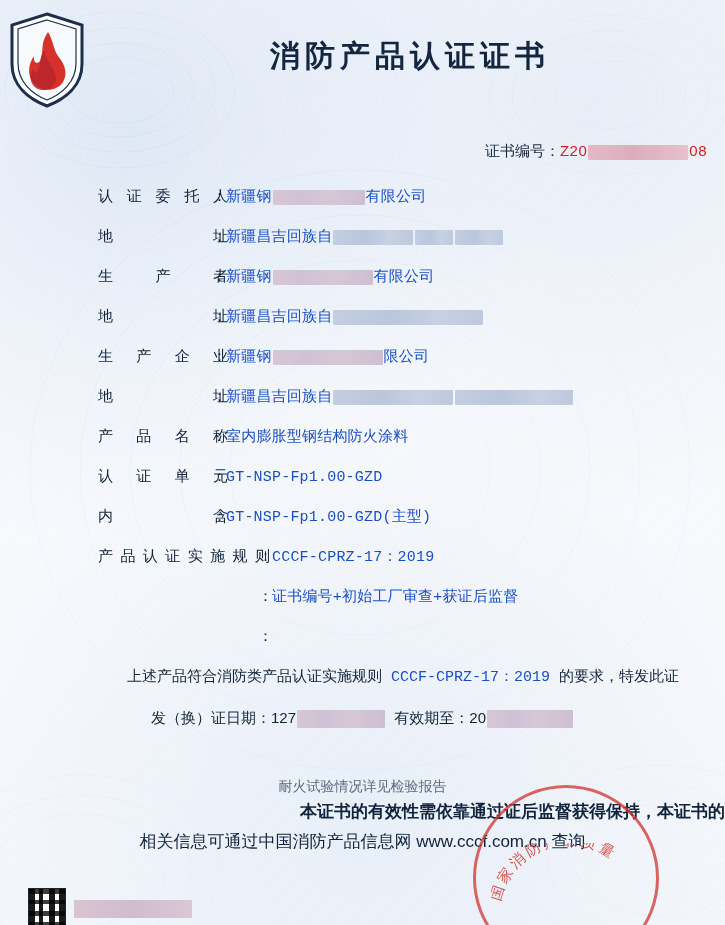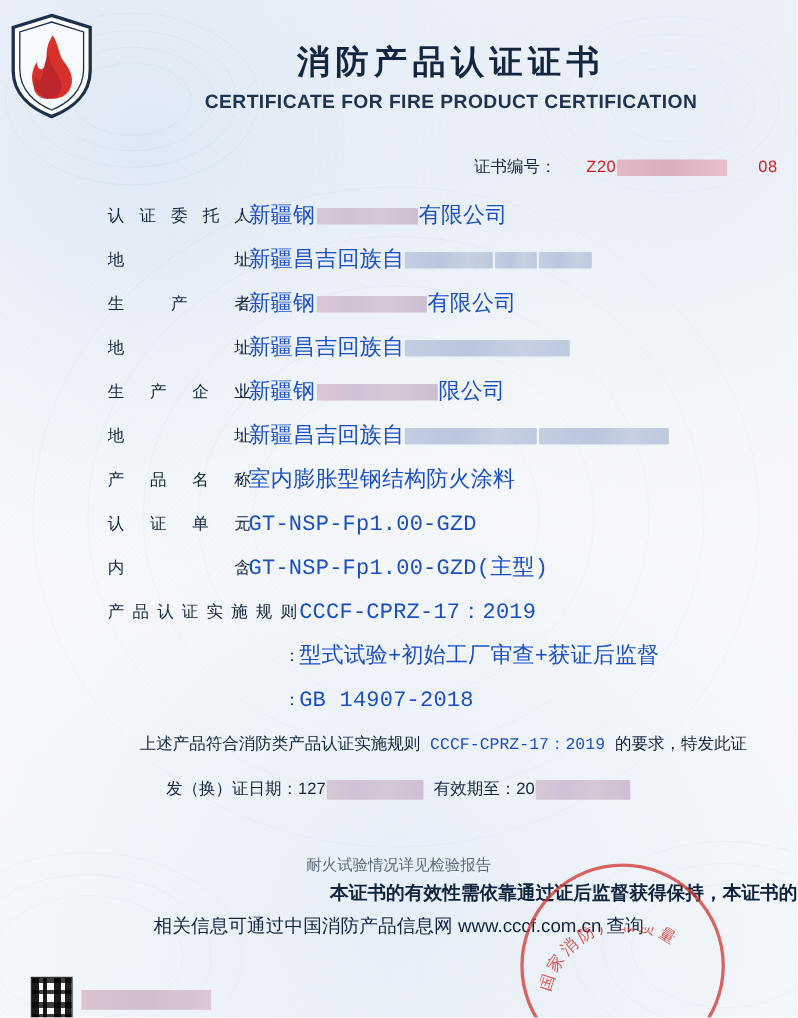--- a/index.html
+++ b/index.html
@@ -78,21 +78,21 @@
   
   .certno {
     position: absolute;
     right: 18px;
     top: 142px;
     font-size: 15px;
     color: #13243c;
     white-space: nowrap;
   }
   .certno .label { color: #16263d; }
-  .certno .value { color: #cf2222; letter-spacing: 0.5px; margin-left: 27px; }
+  .certno .value { color: #cf2222; letter-spacing: 0.5px; }
 
   
   .rows {
     position: absolute;
     left: 0;
     top: 178px;
     width: 725px;
   }
   .row {
     position: relative;
@@ -113,21 +113,21 @@
   }
   .row .colon {
     position: absolute;
     left: 212px;
     font-size: 15px;
     color: #12233a;
   }
   .row .val {
     position: absolute;
     left: 226px;
-    font-size: 20px;
+    font-size: 15px;
     color: #1a4fc4;
     letter-spacing: 0.2px;
   }
   .row.wide .lab {
     left: 98px;
     width: 172px;
   }
   .row.wide .colon { left: 258px; }
   .row.wide .val { left: 272px; }
 
@@ -300,21 +300,20 @@
   <div class="header">
 
     <svg class="shield" viewBox="0 0 78 96">
       <path d="M39 2 L74 13 L74 52 C74 74 57 87 39 94 C21 87 4 74 4 52 L4 13 Z" fill="#ffffff" stroke="#1d2f4a" stroke-width="3"></path>
       <path d="M39 8 L68 17 L68 51 C68 70 54 82 39 88 C24 82 10 70 10 51 L10 17 Z" fill="#f7fafd" stroke="#1d2f4a" stroke-width="1.2"></path>
       <path d="M40 20 C32 32 36 38 33 47 C31 53 25 52 26 44 C20 52 19 64 26 72 C33 80 49 80 55 70 C61 60 55 50 50 44 C46 39 45 28 40 20 Z" fill="#d6322b"></path>
       <path d="M36 38 C31 46 33 52 30 58 C28 63 25 61 25 57 C21 64 22 72 28 76 C34 80 44 78 47 71 C50 64 45 57 42 52 C39 48 38 43 36 38 Z" fill="#b8252a" opacity="0.85"></path>
     </svg>
 
     <div class="title-zh">消防产品认证证书</div>
-    <div class="title-en">CERTIFICATE FOR FIRE PRODUCT CERTIFICATION</div>
   </div>
 
   <div class="certno">
     <span class="label">证书编号：</span><span class="value">Z20</span><span class="redact pink" style="width:100px;"></span><span class="value">08</span>
   </div>
 
   <div class="rows">
 
     <div class="row">
       <span class="lab">认证委托人</span>
@@ -371,26 +370,25 @@
     </div>
 
     <div class="row wide">
       <span class="lab">产品认证实施规则</span>
       <span class="colon">：</span>
       <span class="val">CCCF-CPRZ-17：2019</span>
     </div>
 
     <div class="row wide">
       <span class="colon">：</span>
-      <span class="val">型式试验+初始工厂审查+获证后监督</span>
+      <span class="val">证书编号+初始工厂审查+获证后监督</span>
     </div>
 
     <div class="row wide">
       <span class="colon">：</span>
-      <span class="val">GB 14907-2018</span>
     </div>
 
     <div class="row free">
       <span class="free-text"><span>上述产品符合消防类产品认证实施规则 </span><span class="blue">CCCF-CPRZ-17：2019</span><span> 的要求，特发此证</span></span>
     </div>
 
 
     <div class="center-row">
       <span>发（换）证日期：</span><span>127</span><span class="redact tall" style="width:88px;"></span>&nbsp;&nbsp;<span>有效期至：</span><span>20</span><span class="redact tall" style="width:86px;"></span>
     </div>

